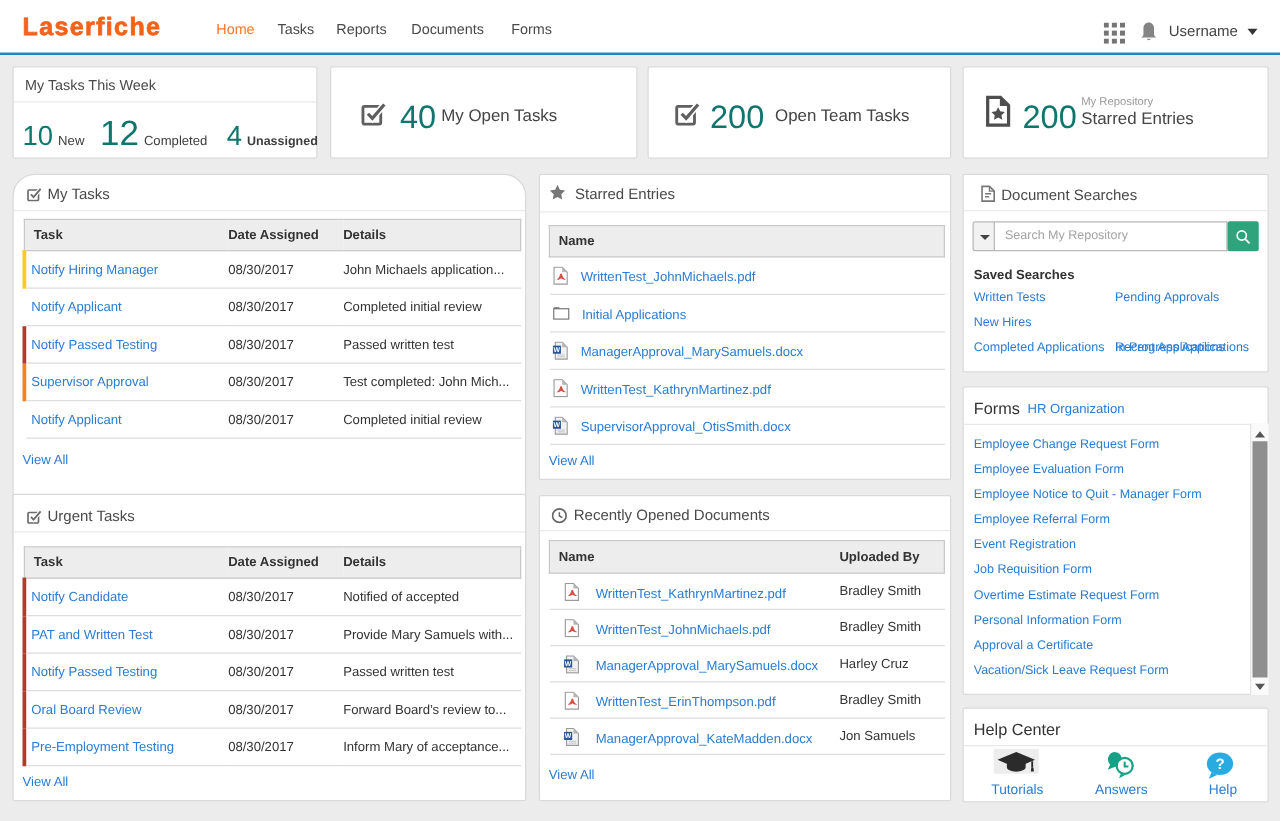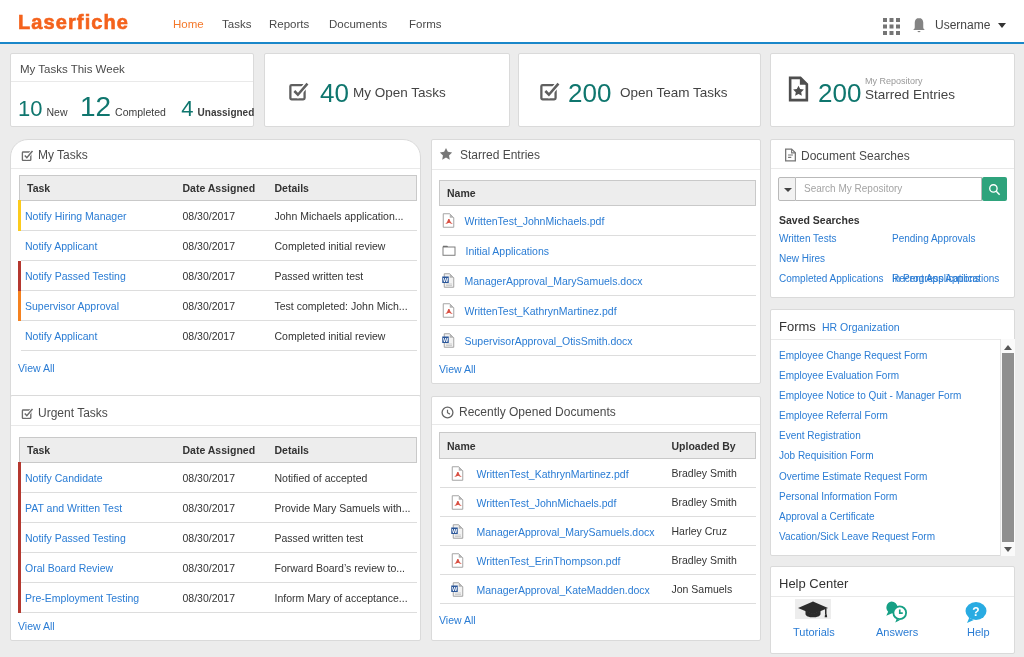--- a/index.html
+++ b/index.html
@@ -377,21 +377,21 @@
     <a style="display:block;">Vacation/Sick Leave Request Form</a>
   </div>
 
   <div class="abs" style="left:229px; top:29px; width:15px; height:217px; background:#fafafa; border-left:1px solid #e4e4e4;">
     <div class="abs" style="left:3px; top:6px; width:0; height:0; border-left:4px solid transparent; border-right:4px solid transparent; border-bottom:5px solid #555;"></div>
     <div class="abs" style="left:1px; top:14px; width:12px; height:189px; background:#8f8f8f;"></div>
     <div class="abs" style="left:3px; top:208px; width:0; height:0; border-left:4px solid transparent; border-right:4px solid transparent; border-top:5px solid #555;"></div>
   </div>
 </div>
 
-<div class="card" style="left:770px; top:566px; width:245px; height:88px;">
+<div class="card" style="left:770px; top:566px; width:245px; height:76px;">
   <span class="abs" style="left:8px; top:9px; font-size:13px; color:#333;">Help Center</span>
   <div class="abs" style="left:0; right:0; top:29px; border-top:1px solid #e9e9e9;"></div>
 
   <svg class="abs" style="left:24px; top:32px; background:#ededed;" width="36" height="20" viewBox="0 0 48 26">
     <path d="M24 3 L44 11.5 L24 20 L4 11.5 z" fill="#2b2b2b"></path>
     <path d="M14 15 v4.5 c0 2.6 4.5 4.6 10 4.6 s10-2 10-4.6 V15 l-10 4.2 z" fill="#2b2b2b"></path>
     <path d="M41 13 v7" stroke="#2b2b2b" stroke-width="2"></path>
     <path d="M40 20 h2.4 l.5 4 h-3.4 z" fill="#2b2b2b"></path>
   </svg>
   <a class="abs" style="left:22px; top:59px; font-size:11px;">Tutorials</a>

